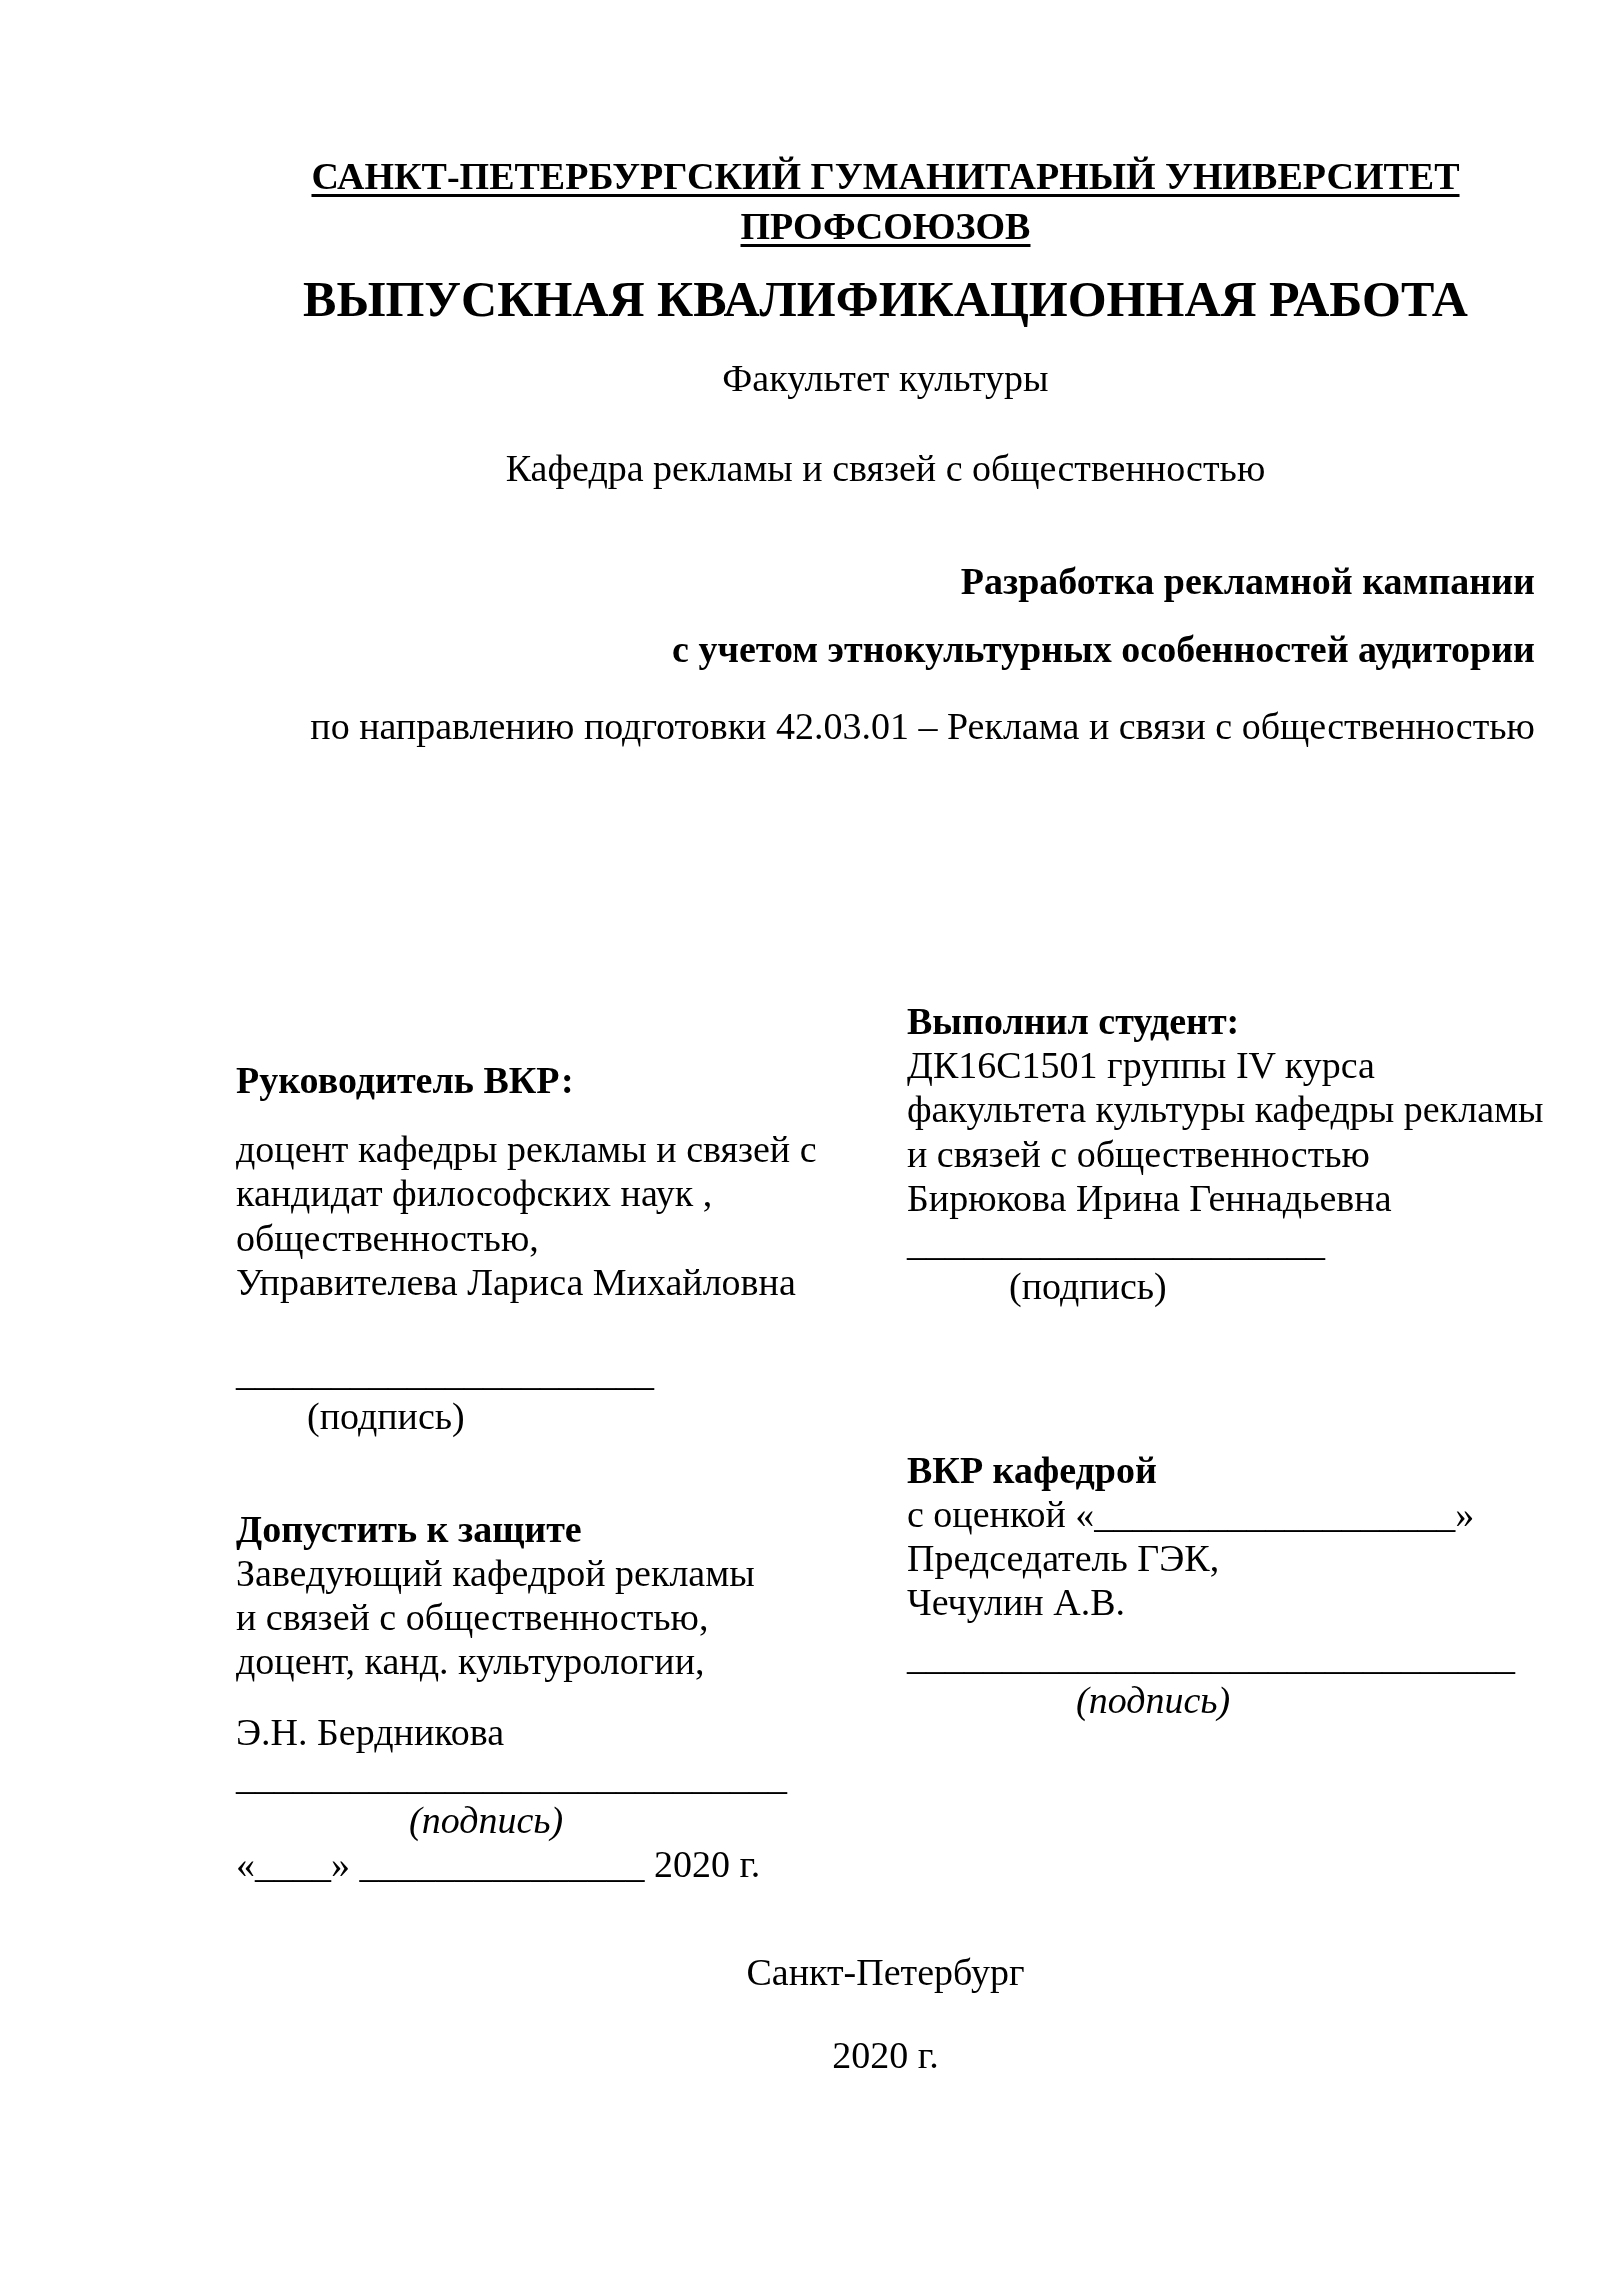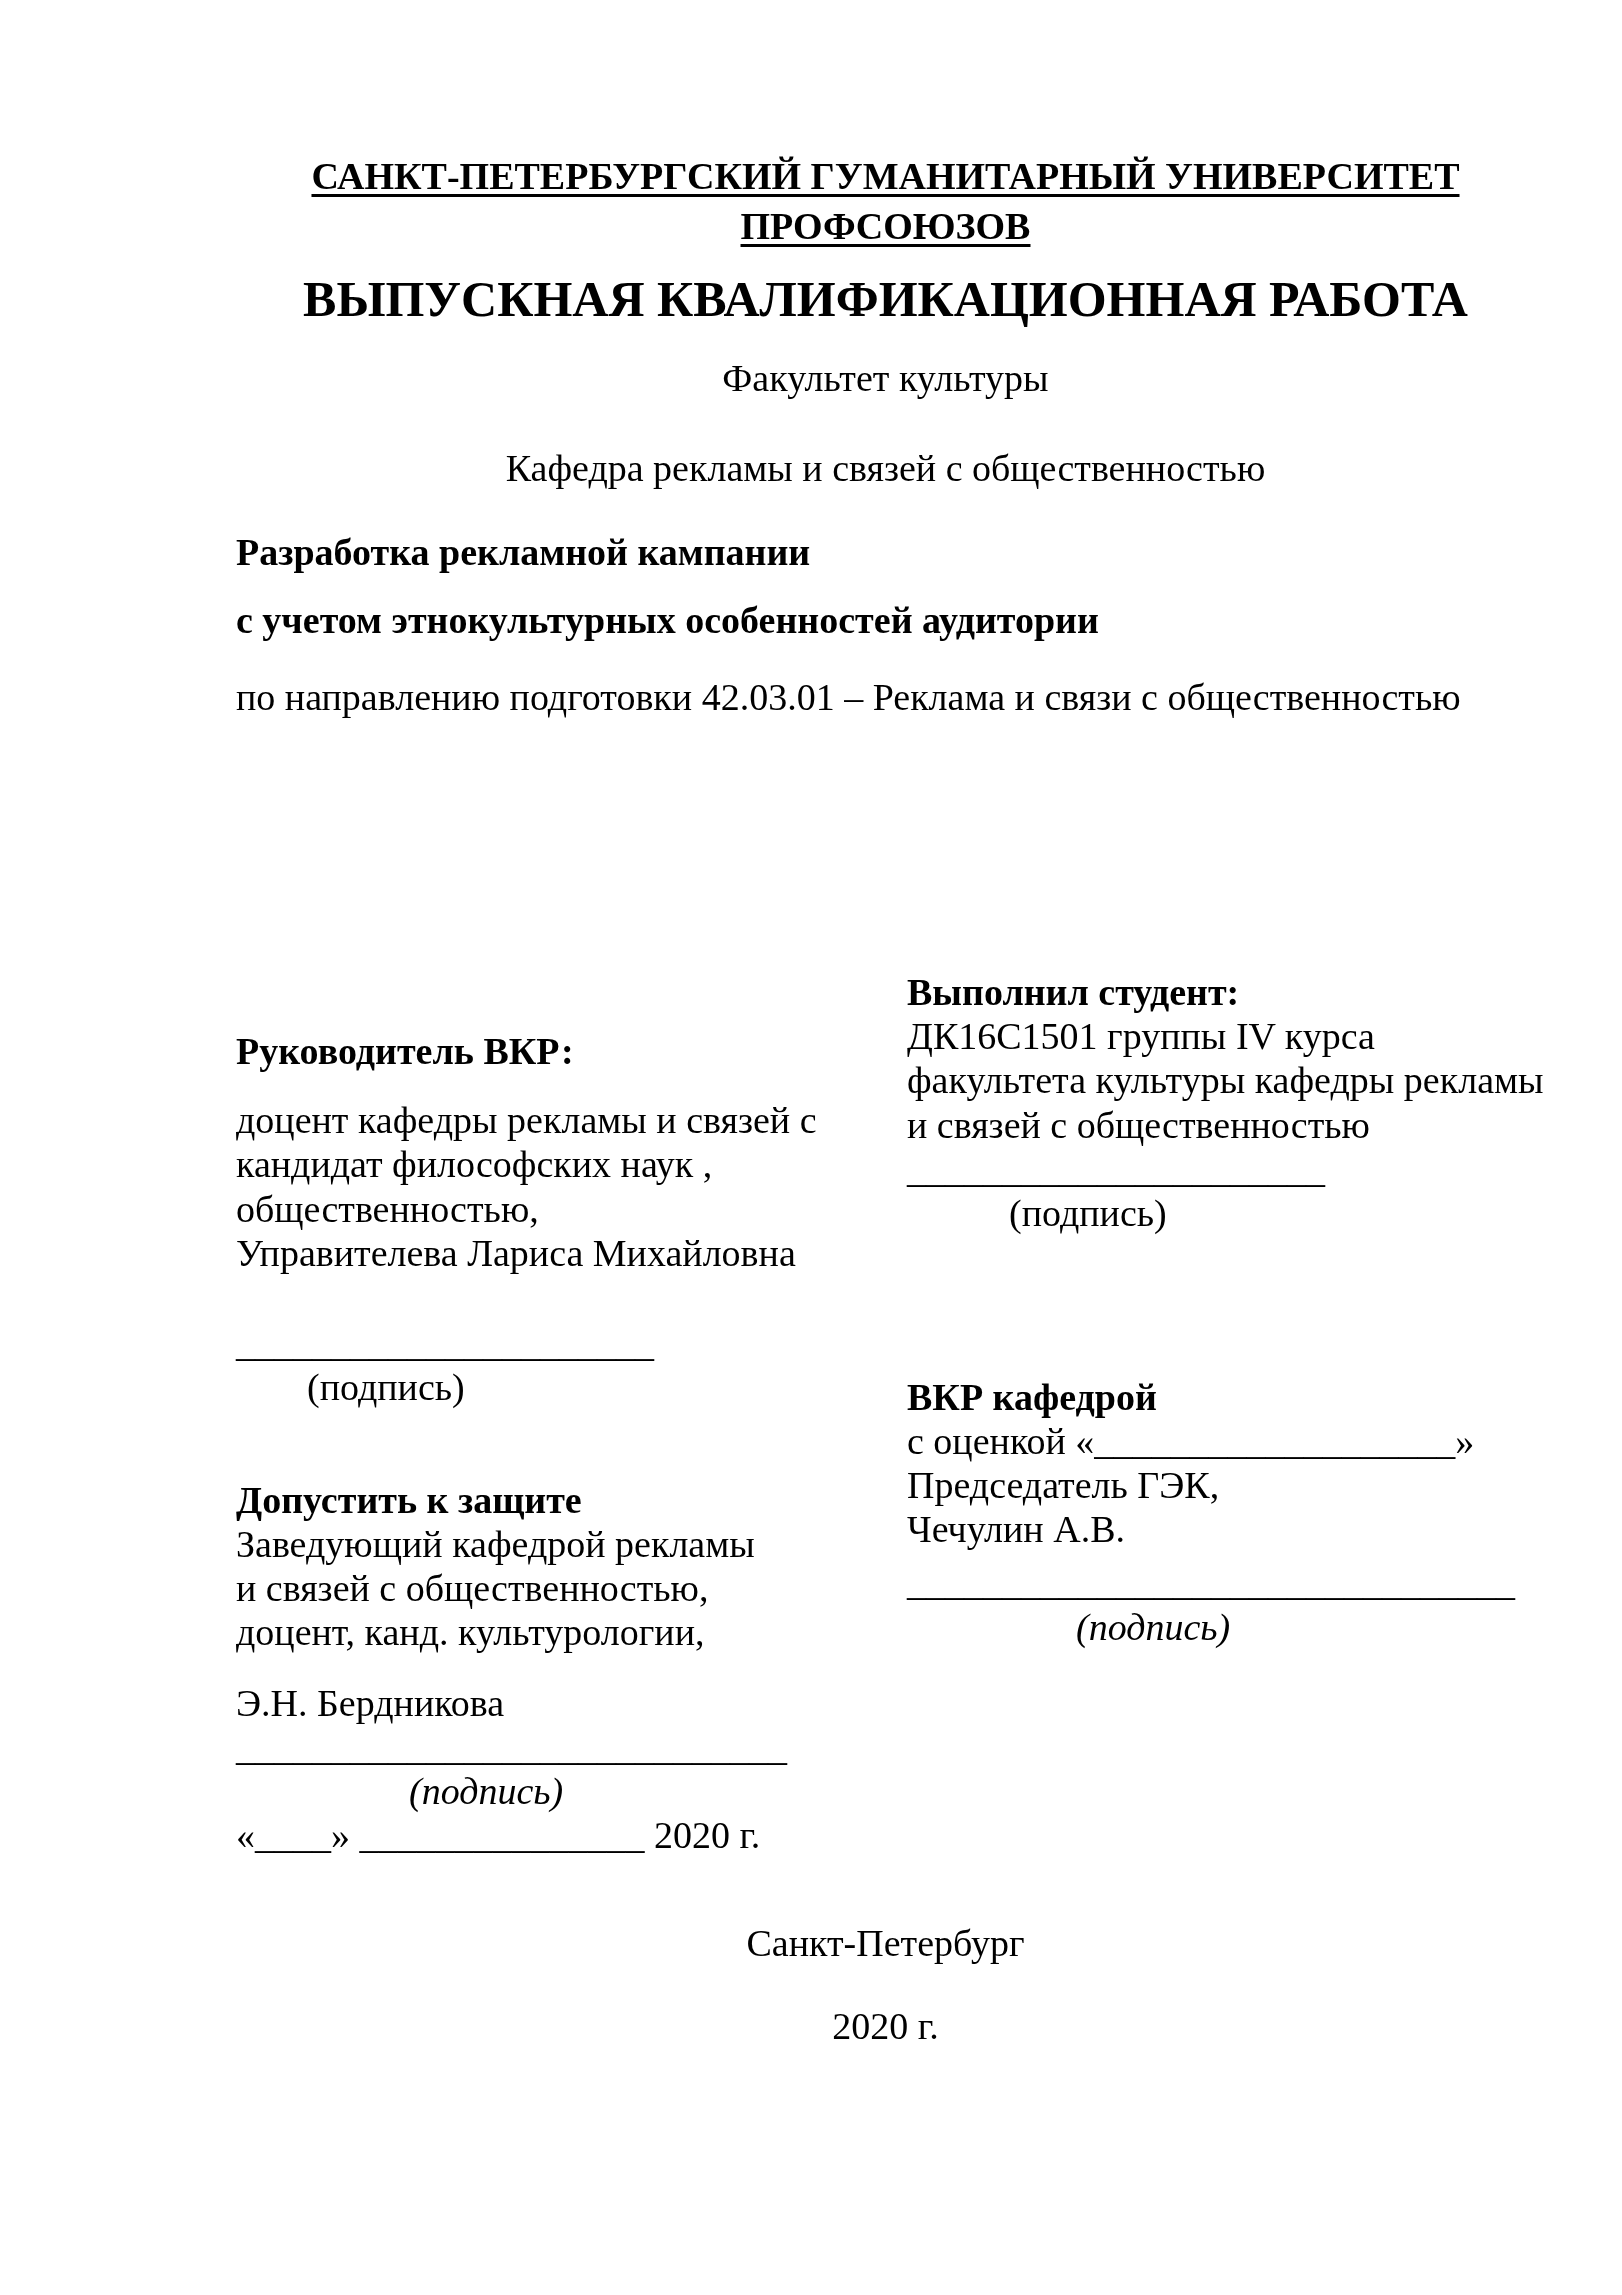--- a/index.html
+++ b/index.html
@@ -29,21 +29,21 @@
     font-weight: 700;
     font-size: 38px;
     line-height: 1.32;
   }
   .u-line { text-decoration: underline; text-underline-offset: 4.7px; }
   .work-type { font-weight: 700; font-size: 50px; margin-top: 19px; }
   .faculty { margin-top: 28px; }
   .department { margin-top: 46px; }
 
   
-  .title-block { text-align: left; margin-top: 40px; }
+  .title-block { text-align: right; margin-top: 69px; }
   .title-line2 { margin-top: 23.6px; }
   .direction { margin-top: 33px; }
 
   
   .columns {
     display: flex;
     margin-top: 251px;
     margin-right: -47px;
   }
   .col-left  { width: 671px; padding-right: 43px; box-sizing: border-box; }
@@ -120,20 +120,21 @@
 
     </div>
 
     <div class="col-right">
 
       <div class="block student">
         <div class="bold">Выполнил студент:</div>
         <div>ДК16С1501 группы IV курса</div>
         <div>факультета культуры кафедры рекламы</div>
         <div>и связей с общественностью</div>
+        <div>Бирюкова Ирина Геннадьевна</div>
         <div class="sig-line">______________________</div>
         <div class="indent-130">(подпись)</div>
       </div>
 
       <div class="block defense">
         <div class="bold">ВКР кафедрой</div>
         <div>с оценкой «___________________»</div>
         <div>Председатель ГЭК,</div>
         <div>Чечулин А.В.</div>
         <div class="sig-line">________________________________</div>

